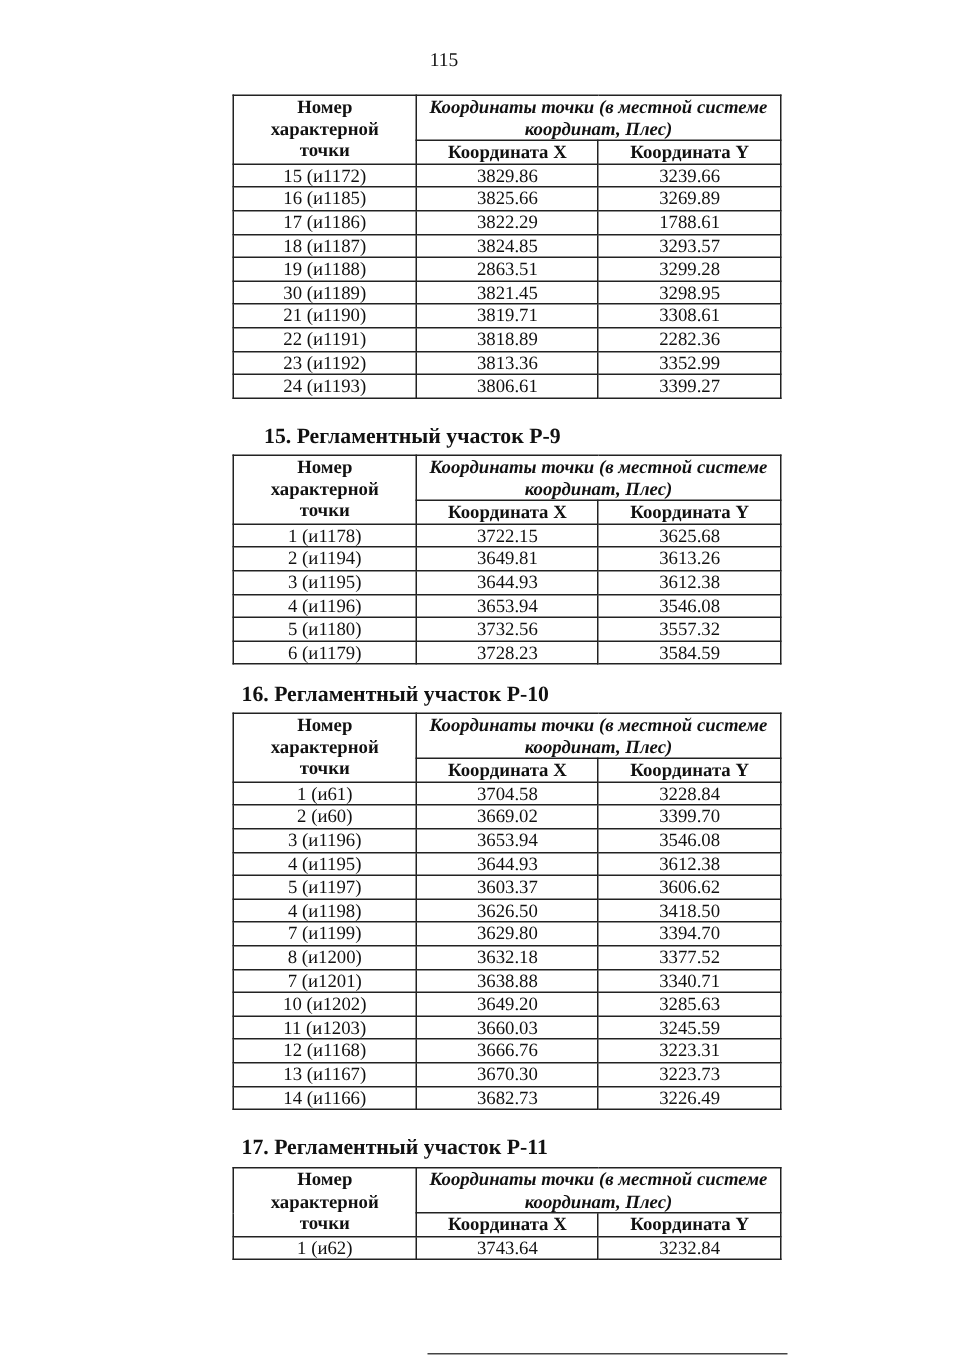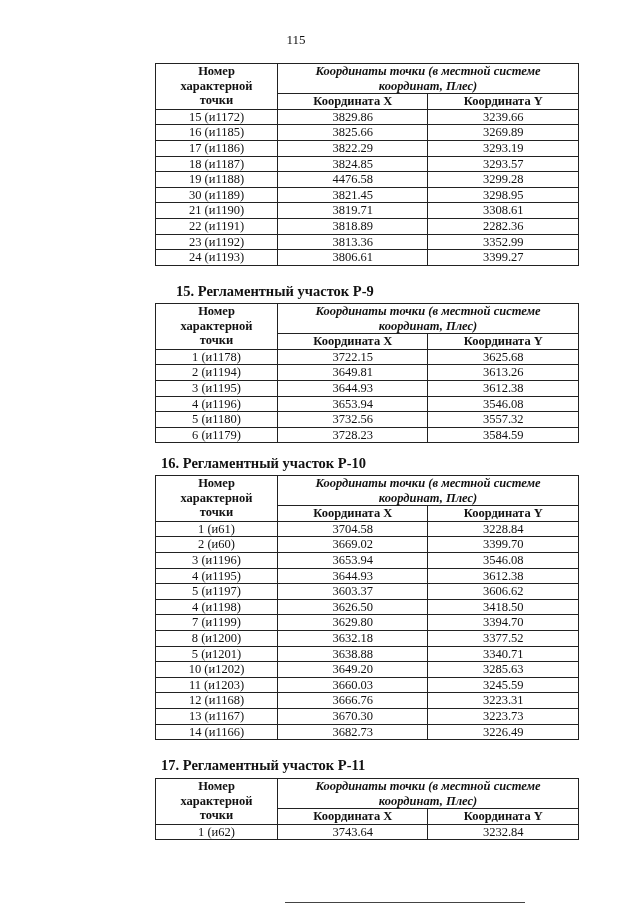--- a/index.html
+++ b/index.html
@@ -1,20 +1,20 @@
 <!DOCTYPE html>
 <html><head>
 <meta charset="utf-8">
 <style>
   html, body { margin:0; padding:0; background:#ffffff; }
   body { width:640px; height:905px; position:relative; overflow:hidden;
          font-family:"Liberation Serif", "DejaVu Serif", serif; color:#111; }
   .page-num { position:absolute; top:32px; left:0; width:592px; text-align:center; font-size:13px; }
   .section-title { position:absolute; left:161px; font-weight:bold; font-size:14.5px; }
-  table.coords { position:absolute; left:155px; width:424px; border-collapse:collapse; font-size:12.5px; }
+  table.coords { position:absolute; left:155px; width:366px; border-collapse:collapse; font-size:12.5px; }
   table.coords td, table.coords th { border:1px solid #222; padding:0; text-align:center; line-height:14.6px; height:14.6px; }
   table.coords th { font-weight:bold; font-size:12.5px; }
   th.col-num { width:121px; vertical-align:top; line-height:16px; padding-top:1px; }
   th.col-coords { line-height:16px; padding:1px 0;font-style:italic; }
   th.sub { line-height:14px; }
   .bottom-line { position:absolute; top:902px; left:285px; width:240px; height:1px; background:#444; }
 </style>
 </head>
 <body>
 
@@ -45,30 +45,30 @@
         <td>3239.66</td>
       </tr>
       <tr>
         <td>16 (и1185)</td>
         <td>3825.66</td>
         <td>3269.89</td>
       </tr>
       <tr>
         <td>17 (и1186)</td>
         <td>3822.29</td>
-        <td>3293.19</td>
+        <td>1788.61</td>
       </tr>
       <tr>
         <td>18 (и1187)</td>
         <td>3824.85</td>
         <td>3293.57</td>
       </tr>
       <tr>
         <td>19 (и1188)</td>
-        <td>4476.58</td>
+        <td>2863.51</td>
         <td>3299.28</td>
       </tr>
       <tr>
         <td>30 (и1189)</td>
         <td>3821.45</td>
         <td>3298.95</td>
       </tr>
       <tr>
         <td>21 (и1190)</td>
         <td>3819.71</td>
@@ -199,21 +199,21 @@
         <td>7 (и1199)</td>
         <td>3629.80</td>
         <td>3394.70</td>
       </tr>
       <tr>
         <td>8 (и1200)</td>
         <td>3632.18</td>
         <td>3377.52</td>
       </tr>
       <tr>
-        <td>5 (и1201)</td>
+        <td>7 (и1201)</td>
         <td>3638.88</td>
         <td>3340.71</td>
       </tr>
       <tr>
         <td>10 (и1202)</td>
         <td>3649.20</td>
         <td>3285.63</td>
       </tr>
       <tr>
         <td>11 (и1203)</td>

